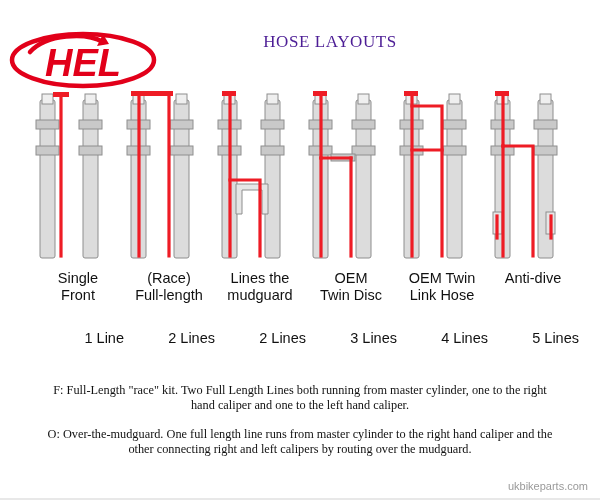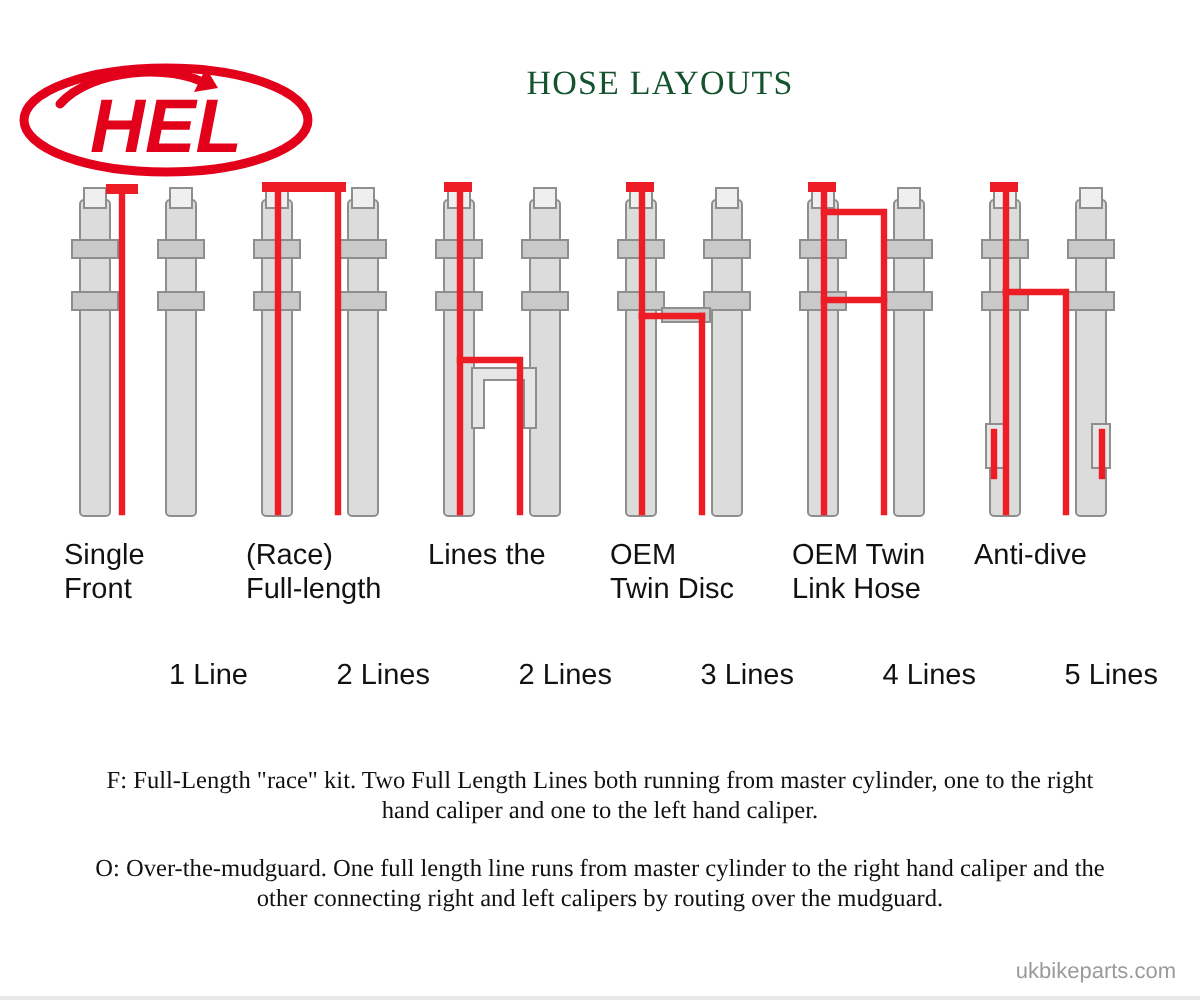--- a/index.html
+++ b/index.html
@@ -29,21 +29,21 @@
   
   #title {
     position: absolute;
     left: 180px;
     top: 32px;
     width: 300px;
     text-align: center;
     font-family: "Liberation Serif", serif;
     font-size: 17px;
     letter-spacing: 0.6px;
-    color: #14532d;
+    color: #4c1d95;
   }
 
   
   #diagrams {
     position: absolute;
     left: 28px;
     top: 88px;
     width: 552px;
     height: 180px;
   }
@@ -52,21 +52,21 @@
     top: 0;
     width: 86px;
     height: 180px;
   }
   .fork svg { display: block; }
 
   
   .label {
     position: absolute;
     width: 92px;
-    text-align: left;
+    text-align: center;
     font-family: "Liberation Sans", sans-serif;
     font-size: 14.5px;
     line-height: 17px;
     color: #111;
     top: 270px;
   }
   .count {
     position: absolute;
     width: 92px;
     text-align: right;
@@ -263,20 +263,21 @@
 <div class="label" style="left:32px">
   <div>Single</div>
   <div>Front</div>
 </div>
 <div class="label" style="left:123px">
   <div>(Race)</div>
   <div>Full-length</div>
 </div>
 <div class="label" style="left:214px">
   <div>Lines the</div>
+  <div>mudguard</div>
 </div>
 <div class="label" style="left:305px">
   <div>OEM</div>
   <div>Twin Disc</div>
 </div>
 <div class="label" style="left:396px">
   <div>OEM Twin</div>
   <div>Link Hose</div>
 </div>
 <div class="label" style="left:487px">

